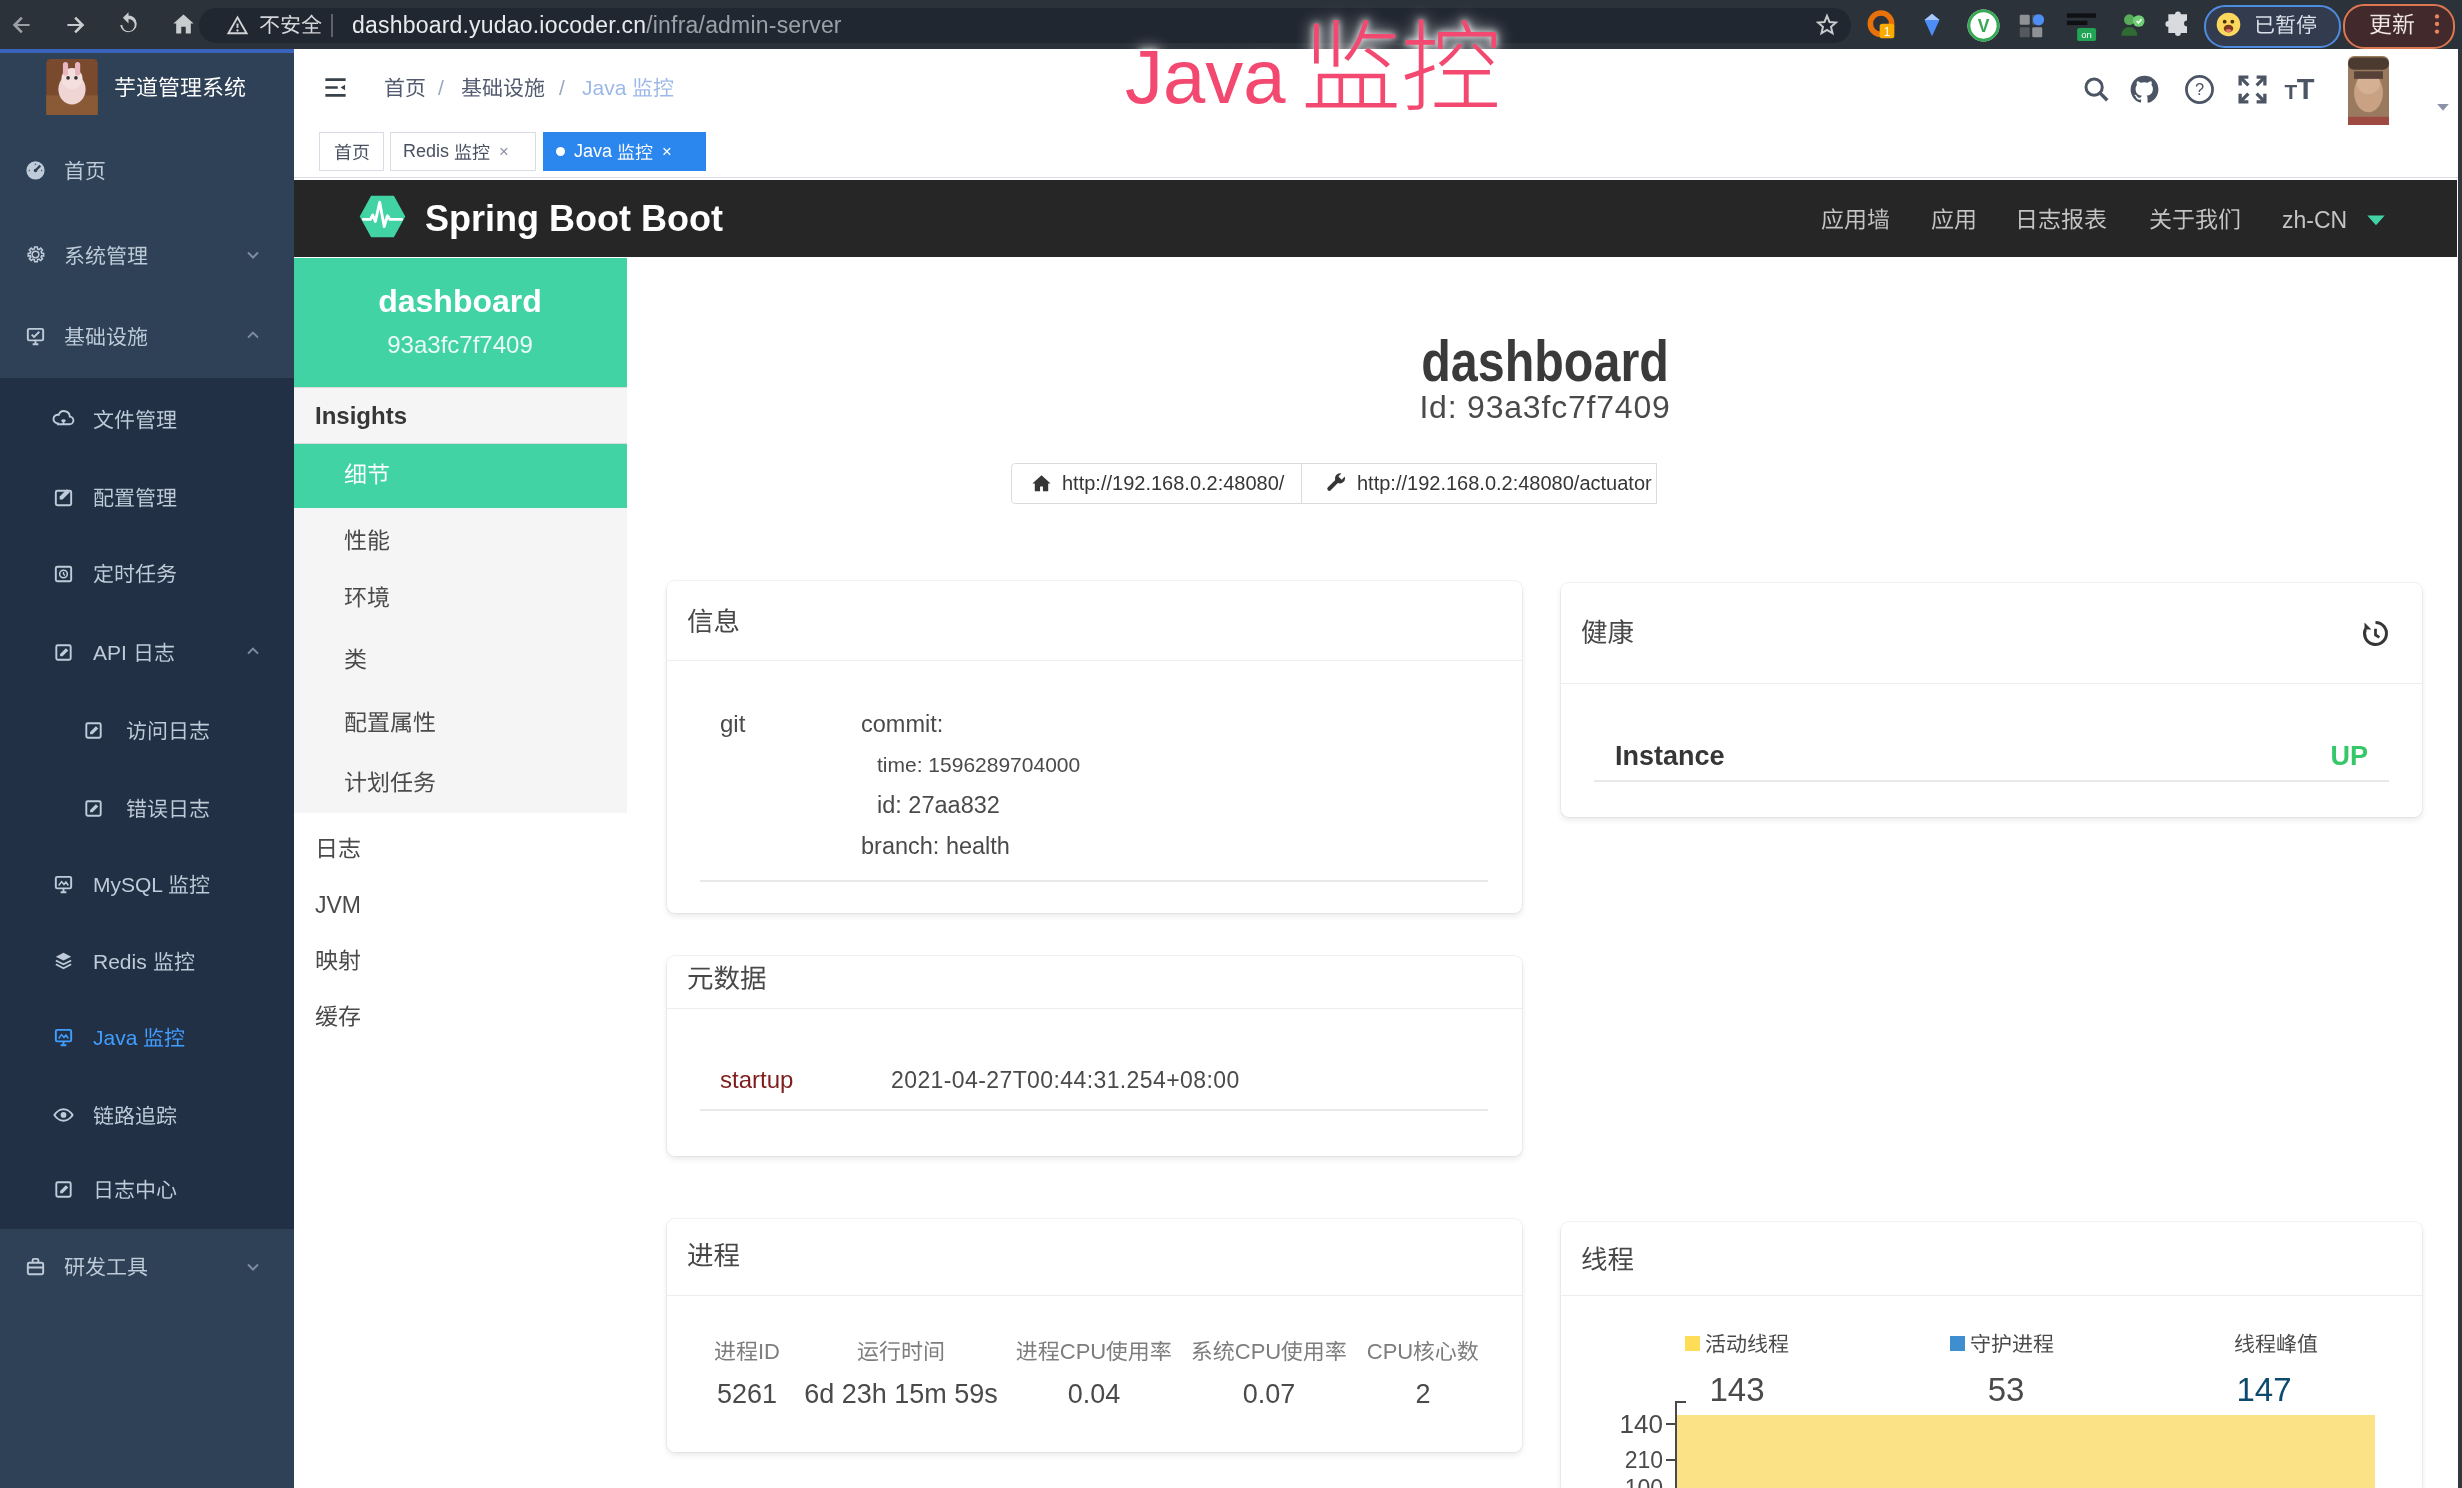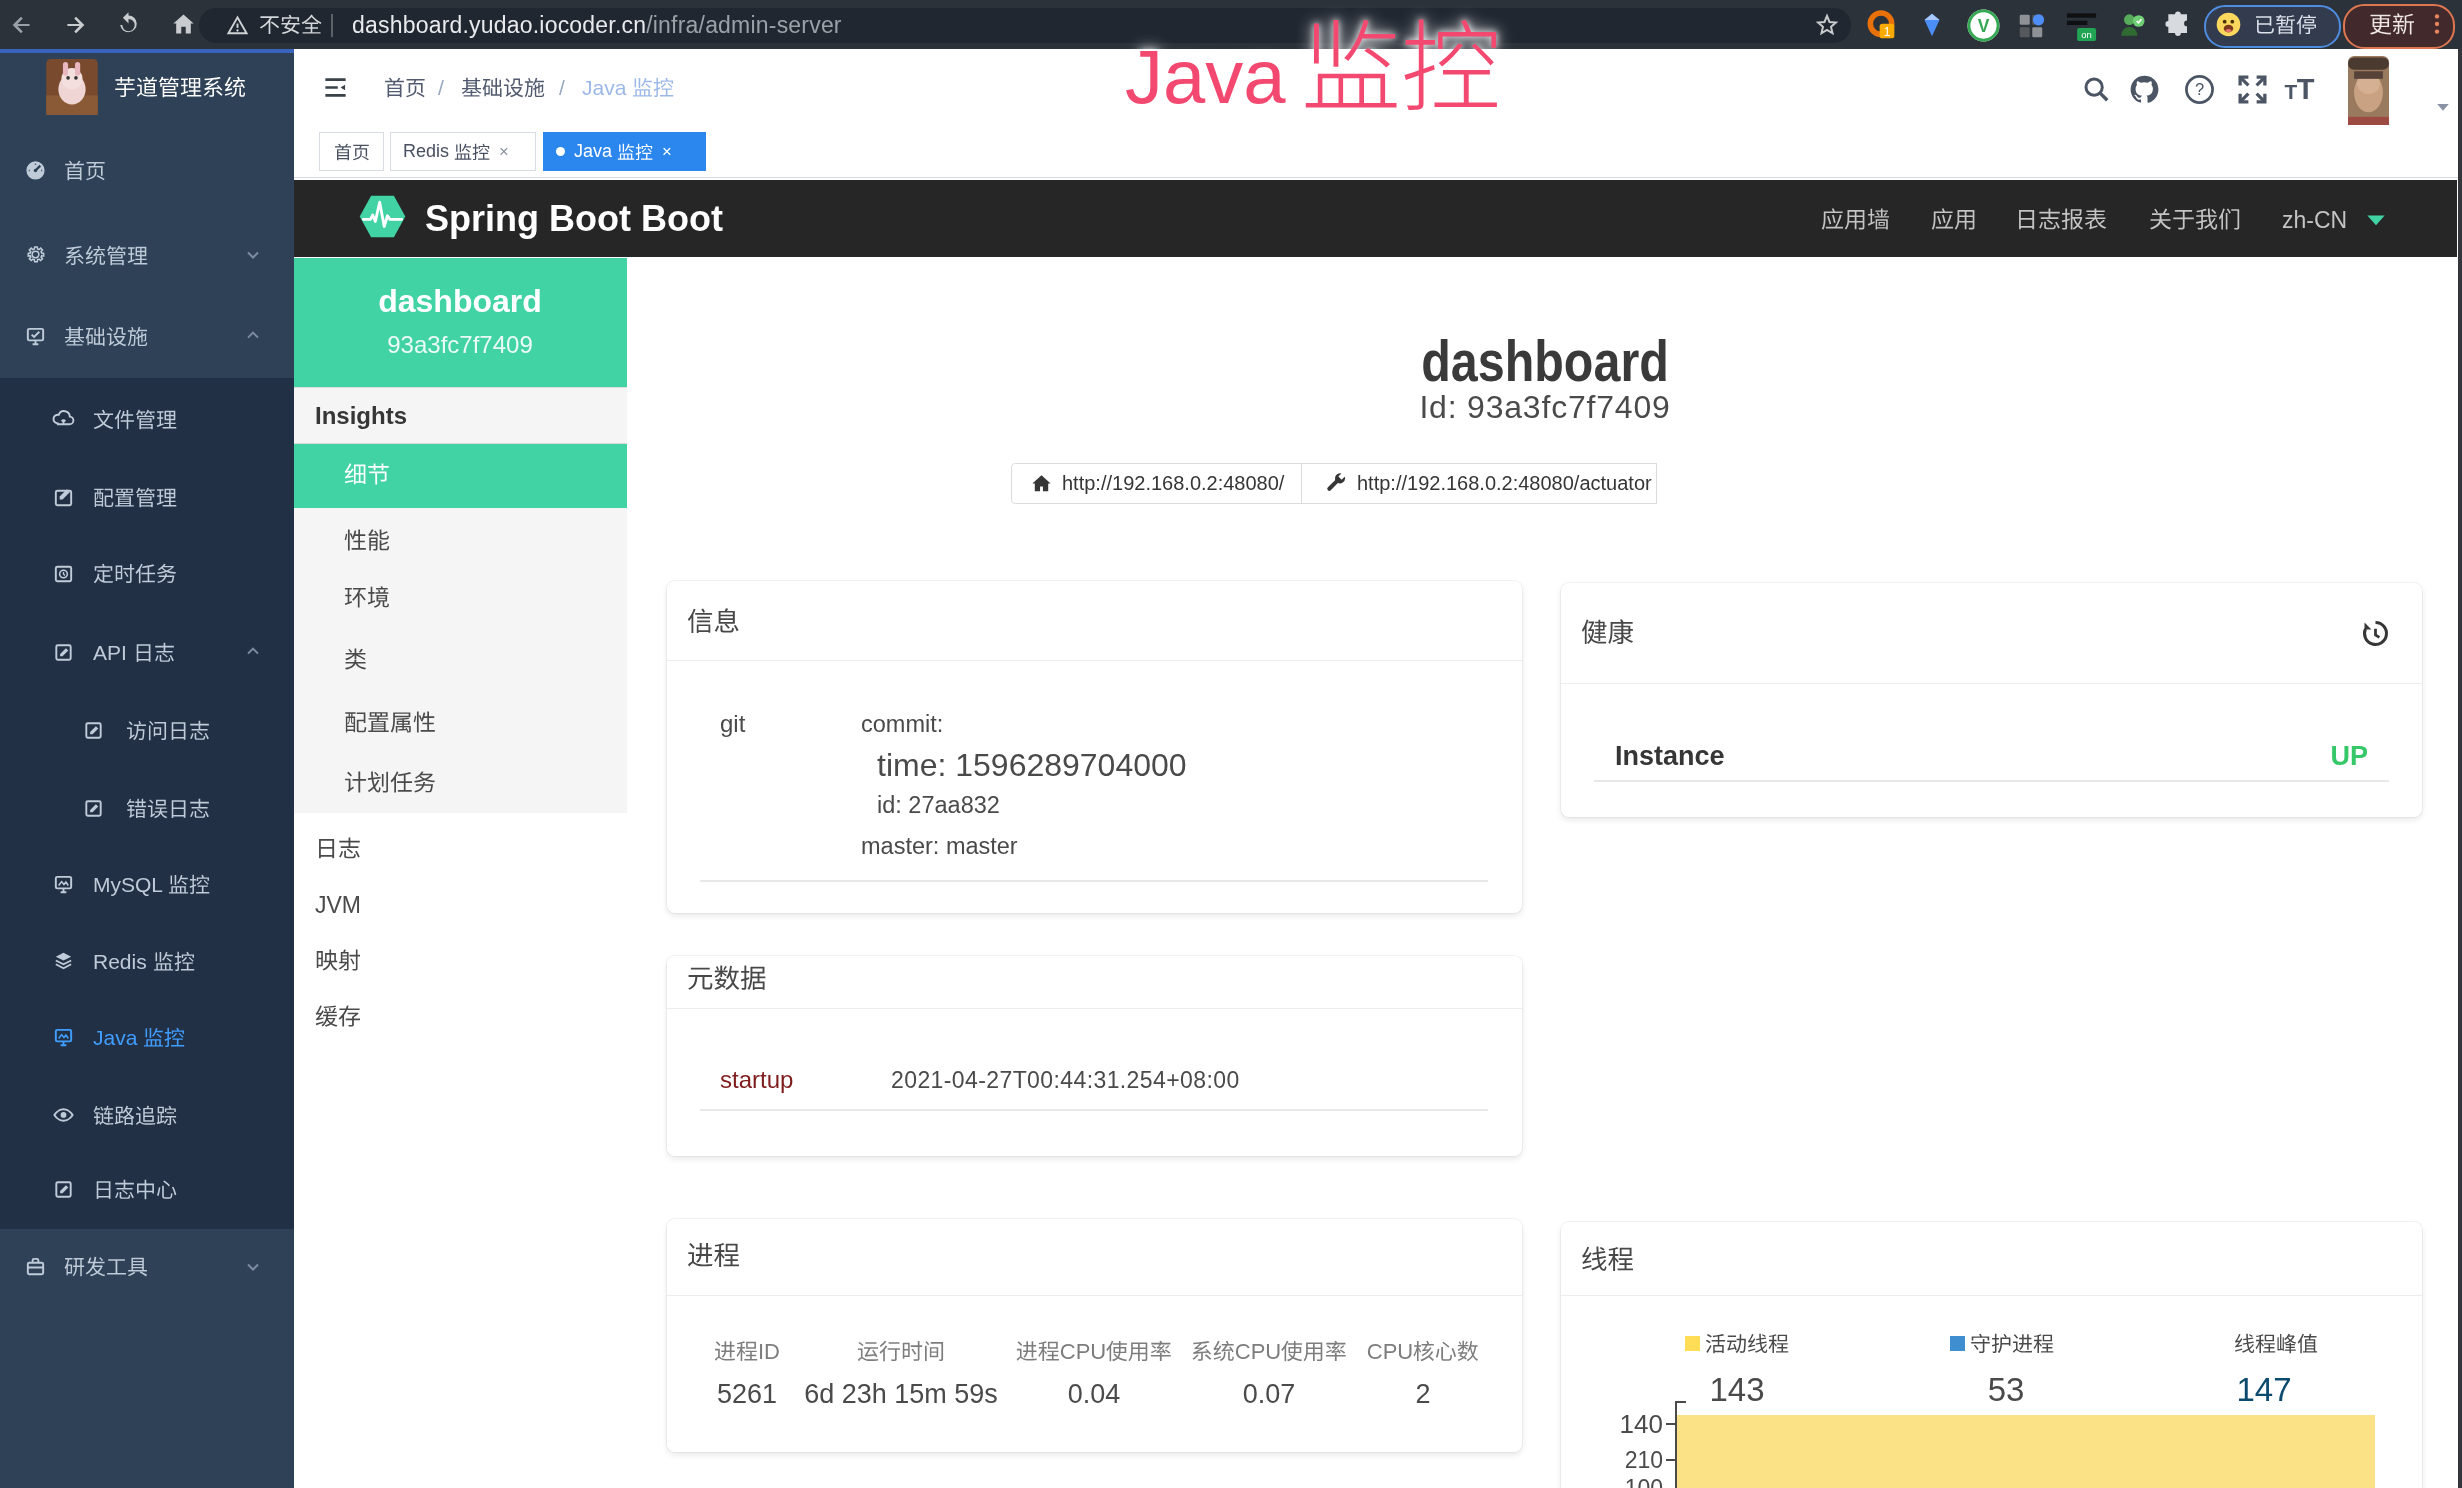--- a/index.html
+++ b/index.html
@@ -426,23 +426,23 @@
         <path d="M21 6.5a5.5 5.5 0 0 1-7.6 5L6 19a2.1 2.1 0 0 1-3-3l7.5-7.4A5.5 5.5 0 0 1 17 1.6l-3 3L17.4 8l3-3c.4.4.6 1 .6 1.5z" fill="#363636"></path>
       </svg>http://192.168.0.2:48080/actuator</div>
     <div style="position:absolute;left:667px;top:581px;width:855px;height:332px;background:#fff;border-radius:7.6px;box-shadow:0 0 0 0.8px rgba(10,10,10,.06),0 3px 6px rgba(10,10,10,.09)"></div>
     <div style="position:absolute;left:687px;top:622px;transform:translateY(-50%);white-space:nowrap;font-size:26.5px;color:#484848"><svg class="k" style="width:2em" viewBox="0 -880 2000 1000">
         <use href="#u4FE1"></use>
         <use href="#u606F" x="1000"></use>
       </svg></div>
     <div style="position:absolute;left:667px;top:660px;width:855px;height:0.8px;background:#ededed"></div>
     <div style="position:absolute;left:720px;top:724px;transform:translateY(-50%);white-space:nowrap;font-size:24px;color:#4a4a4a">git</div>
     <div style="position:absolute;left:861px;top:724px;transform:translateY(-50%);white-space:nowrap;font-size:23.5px;color:#4a4a4a">commit:</div>
-    <div style="position:absolute;left:877px;top:765px;transform:translateY(-50%);white-space:nowrap;font-size:32px;color:#4a4a4a">time: 1596289704000</div>
+    <div style="position:absolute;left:877px;top:765px;transform:translateY(-50%);white-space:nowrap;font-size:21px;color:#4a4a4a">time: 1596289704000</div>
     <div style="position:absolute;left:877px;top:805px;transform:translateY(-50%);white-space:nowrap;font-size:23.5px;color:#4a4a4a">id: 27aa832</div>
-    <div style="position:absolute;left:861px;top:846px;transform:translateY(-50%);white-space:nowrap;font-size:23.5px;color:#4a4a4a">master: master</div>
+    <div style="position:absolute;left:861px;top:846px;transform:translateY(-50%);white-space:nowrap;font-size:23.5px;color:#4a4a4a">branch: health</div>
     <div style="position:absolute;left:700px;top:880px;width:788px;height:1.5px;background:#e8e8e8"></div>
     <div style="position:absolute;left:1561px;top:583px;width:861px;height:234px;background:#fff;border-radius:7.6px;box-shadow:0 0 0 0.8px rgba(10,10,10,.06),0 3px 6px rgba(10,10,10,.09)"></div>
     <div style="position:absolute;left:1581px;top:633px;transform:translateY(-50%);white-space:nowrap;font-size:26.5px;color:#484848"><svg class="k" style="width:2em" viewBox="0 -880 2000 1000">
         <use href="#u5065"></use>
         <use href="#u5EB7" x="1000"></use>
       </svg></div>
     <svg style="position:absolute;left:2359px;top:617px;" width="33" height="33" viewBox="0 0 24 24" fill="none">
       <path d="M12 4a8 8 0 1 1-7.3 4.7" stroke="#363636" stroke-width="2.2" fill="none"></path>
       <path d="M4 4v5h5z" fill="#363636"></path>
       <path d="M12 8.5V13l2.8 1.8" stroke="#363636" stroke-width="2" fill="none"></path>

